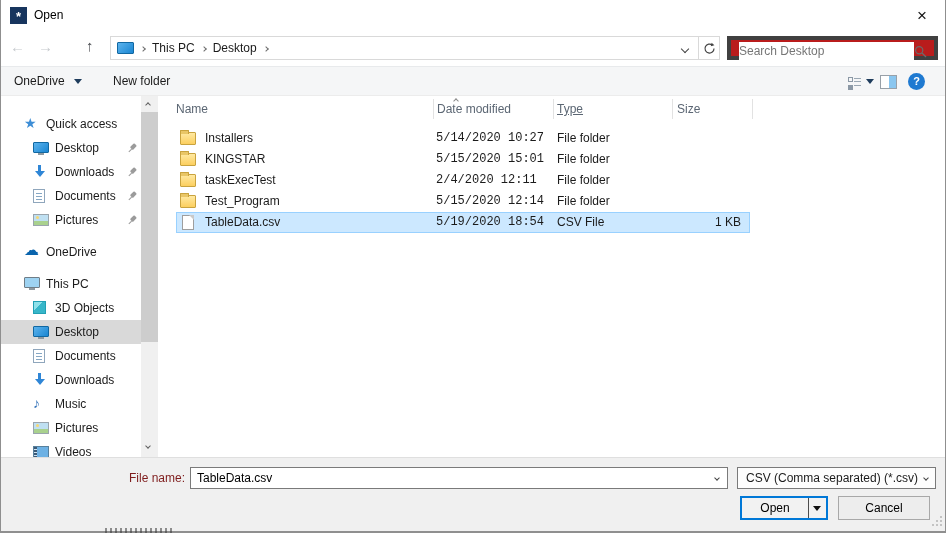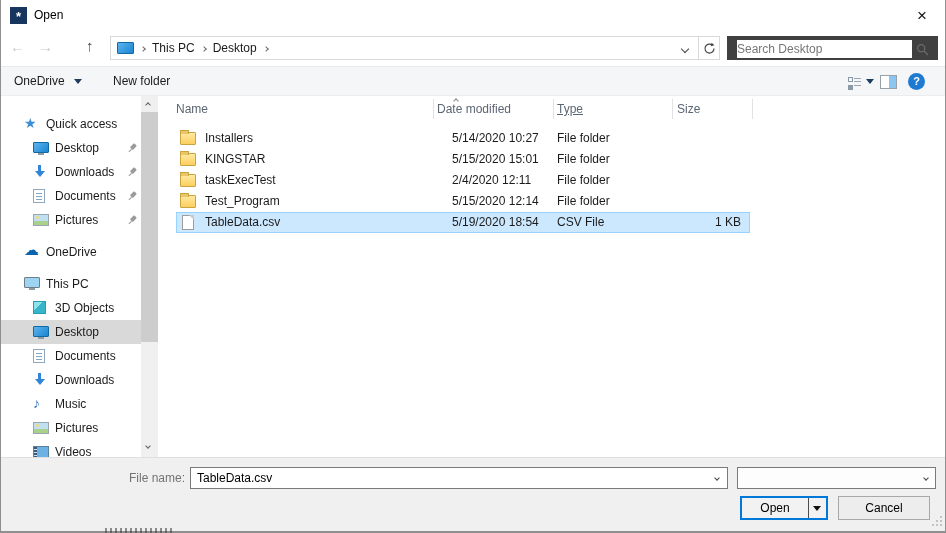--- a/index.html
+++ b/index.html
@@ -29,21 +29,21 @@
   .chev.sm { width:4px; height:4px; }
   .recent-chev { position:absolute; left:61px; top:44px; border-color:#b3b7bb; }
   .addrbar { position:absolute; left:110px; top:5px; width:589px; height:24px; background:#fff; border:1px solid #d9d9d9;
              display:flex; align-items:center; padding:0 6px; gap:7px; }
   .mon { width:17px; height:12px; background:linear-gradient(135deg,#5cb3ed,#1a86d2); border:1px solid #1168a2; border-radius:1px; position:relative; flex:0 0 auto; }
   .crumb { color:#1b1b1b; cursor:pointer; }
   .crumb-sep { border-color:#6d6d6d; margin-top:1px; }
   .addr-ddchev { position:absolute; right:10px; top:9px; border-color:#444; }
   .refreshbox { position:absolute; left:698px; top:5px; width:22px; height:24px; border:1px solid #d9d9d9; background:#fff;
                 display:flex; align-items:center; justify-content:center; }
-  .searchbox { position:absolute; left:727px; top:5px; width:211px; height:24px; border:2px solid #404040; background:#404040; }
+  .searchbox { position:absolute; left:727px; top:5px; width:211px; height:24px; border:4px solid #404040; background:#b91c1c; }
   .searchbox input { position:absolute; left:8px; top:2px; width:175px; height:18px; border:none; outline:none;
                      font-family:inherit; font-size:12px; color:#1b1b1b; }
   .searchbox input::placeholder { color:#767676; }
   .search-ic { position:absolute; right:7px; top:5px; }
 
   
   .cmdbar { position:absolute; left:0; top:66px; width:946px; height:30px; background:#f5f6f7;
             border-top:1px solid #e8eaec; border-bottom:1px solid #ececec; }
   .cmd-item { position:absolute; top:0; height:28px; line-height:28px; color:#1b1b1b; cursor:pointer; }
   .tri-dn { display:inline-block; width:0; height:0; border-left:4px solid transparent; border-right:4px solid transparent;
@@ -101,34 +101,34 @@
   
   .listhead { position:absolute; left:158px; top:0; width:788px; height:26px; }
   .hcell { position:absolute; top:0; height:26px; line-height:26px; color:#5b6673; cursor:pointer; }
   .hsep { position:absolute; top:3px; width:1px; height:20px; background:#e2e2e2; }
   .sort-caret { position:absolute; left:296px; top:3px; border-color:#8a8a8a; }
   .rows { position:absolute; left:176px; top:32px; width:574px; }
   .frow { position:relative; height:21px; line-height:21px; cursor:pointer; }
   .frow.sel { background:#cce8ff; box-shadow:inset 0 0 0 1px #99d1ff; }
   .frow .ric { position:absolute; left:4px; }
   .frow .fname { position:absolute; left:29px; }
-  .frow .fdate { position:absolute; left:276px; }
+  .frow .fdate { position:absolute; left:260px;font-family:Liberation Mono, monospace; }
   .frow .ftype { position:absolute; left:381px; }
   .frow .fsize { position:absolute; right:9px; }
   .folder { width:16px; height:13px; top:4px; position:absolute; background:linear-gradient(180deg,#ffe9a2,#fccf5f);
             border:1px solid #c9a33e; border-radius:1px; }
   .folder::before { content:''; position:absolute; top:-3px; left:-1px; width:7px; height:3px; background:#e9c667;
                     border:1px solid #c9a33e; border-bottom:none; border-radius:1px 1px 0 0; }
   .fileic { width:12px; height:15px; top:3px; left:6px !important; position:absolute; background:#fff; border:1px solid #9e9e9e; }
   .fileic::after { content:''; position:absolute; top:-1px; right:-1px; width:0; height:0;
                    border-left:5px solid transparent; border-top:5px solid #c9c9c9; }
 
   
   .footer { position:absolute; left:0; top:457px; width:946px; height:74px; background:#f0f0f0; border-top:1px solid #dfdfdf; }
-  .fn-label { position:absolute; left:100px; top:9px; width:85px; height:22px; line-height:22px; text-align:right; color:#737373; }
+  .fn-label { position:absolute; left:100px; top:9px; width:85px; height:22px; line-height:22px; text-align:right; color:#7f1d1d; }
   .fn-input { position:absolute; left:190px; top:9px; width:538px; height:22px; border:1px solid #7a7a7a; background:#fff; }
   .fn-input input { position:absolute; left:6px; top:2px; width:500px; height:16px; border:none; outline:none;
                     font-family:inherit; font-size:12px; color:#000; background:transparent; }
   .fn-input .chev { position:absolute; right:8px; top:8px; border-color:#444; }
   .ftype-combo { position:absolute; left:737px; top:9px; width:199px; height:22px; border:1px solid #7a7a7a; background:#fdfdfd;
                  line-height:20px; padding-left:8px; cursor:pointer; }
   .ftype-combo .chev { position:absolute; right:7px; top:8px; border-color:#444; }
   .open-btn { position:absolute; left:740px; top:38px; width:88px; height:24px; border:2px solid #0078d7; background:#f2f2f2; cursor:pointer; }
   .open-btn .main { position:absolute; left:0; top:0; width:66px; height:20px; text-align:center; line-height:20px; color:#000; }
   .open-btn .split { position:absolute; left:66px; top:0; width:1px; height:20px; background:#4d4d4d; }
@@ -322,20 +322,21 @@
     </div>
   </div>
 
   <div class="footer">
     <div class="fn-label">File name:</div>
     <div class="fn-input">
       <input type="text" value="TableData.csv" style="">
       <span class="chev down sm"></span>
     </div>
     <div class="ftype-combo">
+      <span>CSV (Comma separated) (*.csv)</span>
       <span class="chev down sm"></span>
     </div>
     <div class="open-btn">
       <span class="main">Open</span>
       <span class="split"></span>
       <span class="arr"></span>
     </div>
     <div class="cancel-btn">Cancel</div>
     <div class="grip"></div>
   </div>

